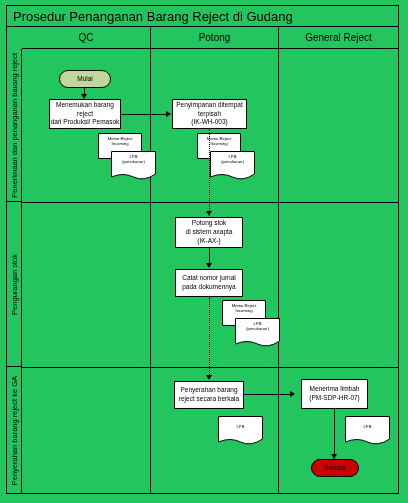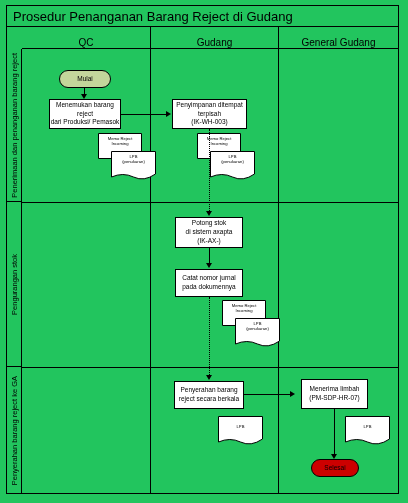--- a/index.html
+++ b/index.html
@@ -53,21 +53,21 @@
     top: 27px;
     width: 376px;
     height: 22px;
     box-sizing: border-box;
     border-bottom: 1px solid #000;
     display: flex;
   }
   .col-header {
     box-sizing: border-box;
     display: flex;
-    align-items: flex-end;
+    align-items: center;
     justify-content: center;
     font-size: 10px;
     height: 100%;
   }
   .col-header + .col-header { border-left: 1px solid #000; }
   .col-qc { width: 128px; }
   .col-gudang { width: 128px; }
   .col-ga { width: 120px; }
 
   
@@ -197,24 +197,24 @@
 
   <div class="title-bar">
     <span>Prosedur Penanganan Barang Reject di Gudang</span>
   </div>
 
   <div class="col-header-row">
     <div class="col-header col-qc">
       <span>QC</span>
     </div>
     <div class="col-header col-gudang">
-      <span>Gudang</span>
+      <span>Potong</span>
     </div>
     <div class="col-header col-ga">
-      <span>General Gudang</span>
+      <span>General Reject</span>
     </div>
   </div>
 
   <div class="lane-label lane-1">
     <span>Penerimaan dan penanganan barang reject</span>
   </div>
   <div class="lane-label lane-2">
     <span>Pengurangan stok</span>
   </div>
   <div class="lane-label lane-3">

